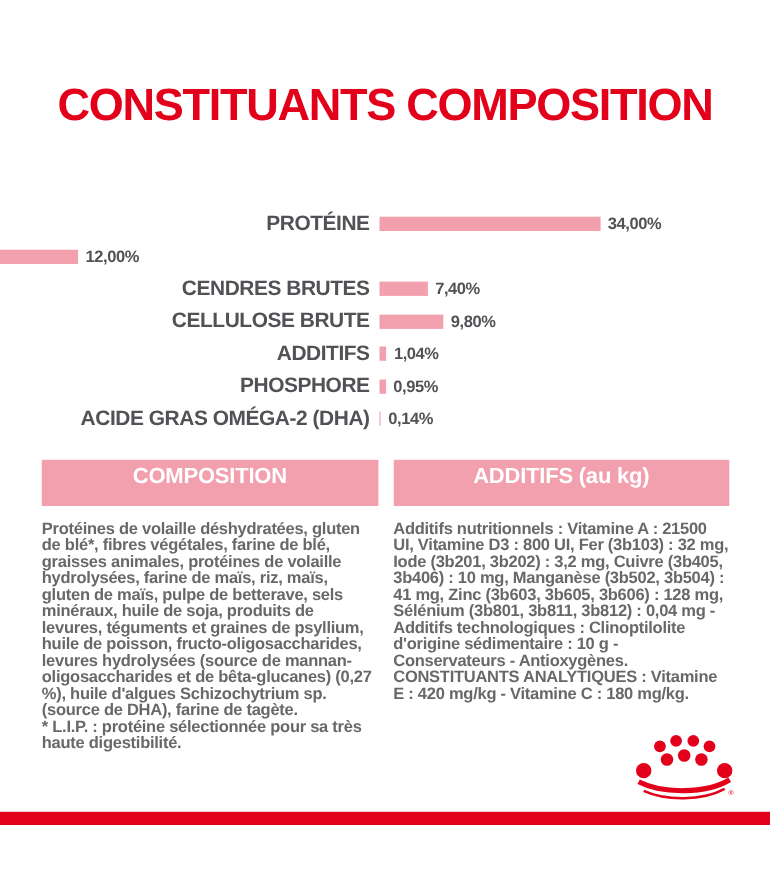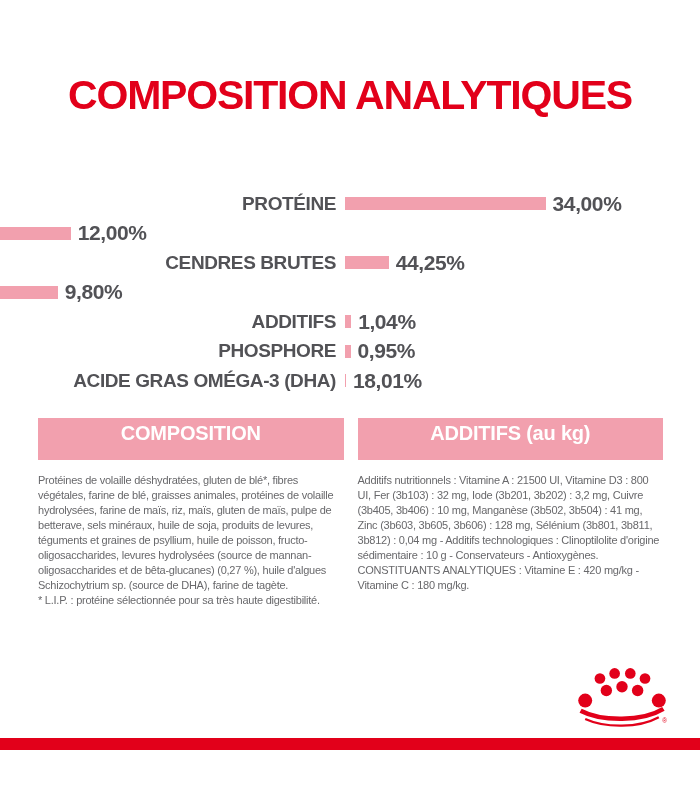--- a/index.html
+++ b/index.html
@@ -15,78 +15,80 @@
   }
   .chart { position:absolute; top:189px; left:0; width:700px; }
   .crow { display:flex; align-items:center; height:29.5px; }
   .clabel {
     flex:0 0 345px; box-sizing:border-box; padding-right:9px;
     text-align:right; font-weight:bold; font-size:19px; letter-spacing:-0.4px;
     color:var(--gray-dark); white-space:nowrap;padding-left:35px;
   }
   .cbar { height:13px; background:var(--pink); }
   .cval {
-    margin-left:7px; font-weight:bold; font-size:21px; letter-spacing:-0.4px;
+    margin-left:7px; font-weight:bold; font-size:15px; letter-spacing:-0.4px;
     color:var(--gray-dark); white-space:nowrap;
   }
   .columns { position:absolute; top:418px; left:38px; width:625px; display:flex; gap:14px; }
   .col { flex:1 1 0; min-width:0; }
   .sec-header {
     height:42px; line-height:30px; text-align:center; background:var(--pink);
     color:#ffffff; font-weight:bold; font-size:20px; letter-spacing:-0.2px;
   }
   .body {
-    margin:13px 0 0 0; font-size:11px; line-height:15px; letter-spacing:-0.24px;
+    margin:13px 0 0 0; font-size:15px; line-height:15px; letter-spacing:-0.24px;
     color:var(--gray-body);
+    font-weight:bold;
   }
   .body + .body { margin-top:0; }
   .logo { position:absolute; left:576px; top:664px; width:92px; height:64px; color:var(--red); }
   .logo svg { display:block; width:92px; height:64px; }
   .footer-bar { position:absolute; left:0; top:738px; width:700px; height:12px; background:var(--red); }
 </style>
 </head>
 <body>
 
 <div class="page" style="--red: #e2001a; --pink: #f2a0ae; --gray-dark: #525256; --gray-body: #68686b;">
 
-  <h1 class="title">COMPOSITION ANALYTIQUES</h1>
+  <h1 class="title">CONSTITUANTS COMPOSITION</h1>
 
   <div class="chart" id="chart">
       <div class="crow">
         <div class="clabel">PROTÉINE</div>
         <div class="cbar" style="width: 200.6px; background: rgb(242, 160, 174);"></div>
         <div class="cval">34,00%</div>
       </div>
       <div class="crow">
         <div class="cbar" style="width: 70.8px; background: rgb(242, 160, 174);"></div>
         <div class="cval">12,00%</div>
       </div>
       <div class="crow">
         <div class="clabel">CENDRES BRUTES</div>
         <div class="cbar" style="width: 43.66px; background: rgb(242, 160, 174);"></div>
-        <div class="cval">44,25%</div>
+        <div class="cval">7,40%</div>
       </div>
       <div class="crow">
+        <div class="clabel">CELLULOSE BRUTE</div>
         <div class="cbar" style="width: 57.82px; background: rgb(242, 160, 174);"></div>
         <div class="cval">9,80%</div>
       </div>
       <div class="crow">
         <div class="clabel">ADDITIFS</div>
         <div class="cbar" style="width: 6.136px; background: rgb(242, 160, 174);"></div>
         <div class="cval">1,04%</div>
       </div>
       <div class="crow">
         <div class="clabel">PHOSPHORE</div>
         <div class="cbar" style="width: 5.605px; background: rgb(242, 160, 174);"></div>
         <div class="cval">0,95%</div>
       </div>
       <div class="crow">
-        <div class="clabel">ACIDE GRAS OMÉGA-3 (DHA)</div>
+        <div class="clabel">ACIDE GRAS OMÉGA-2 (DHA)</div>
         <div class="cbar" style="width: 1px; background: rgb(242, 160, 174);"></div>
-        <div class="cval">18,01%</div>
+        <div class="cval">0,14%</div>
       </div>
     </div>
 
   <div class="columns">
     <section class="col">
       <div class="sec-header">COMPOSITION</div>
       <p class="body">Protéines de volaille déshydratées, gluten de blé*, fibres végétales, farine de blé, graisses animales, protéines de volaille hydrolysées, farine de maïs, riz, maïs, gluten de maïs, pulpe de betterave, sels minéraux, huile de soja, produits de levures, téguments et graines de psyllium, huile de poisson, fructo-oligosaccharides, levures hydrolysées (source de mannan-oligosaccharides et de bêta-glucanes) (0,27 %), huile d'algues Schizochytrium sp. (source de DHA), farine de tagète.</p>
       <p class="body">* L.I.P. : protéine sélectionnée pour sa très haute digestibilité.</p>
     </section>
     <section class="col">

